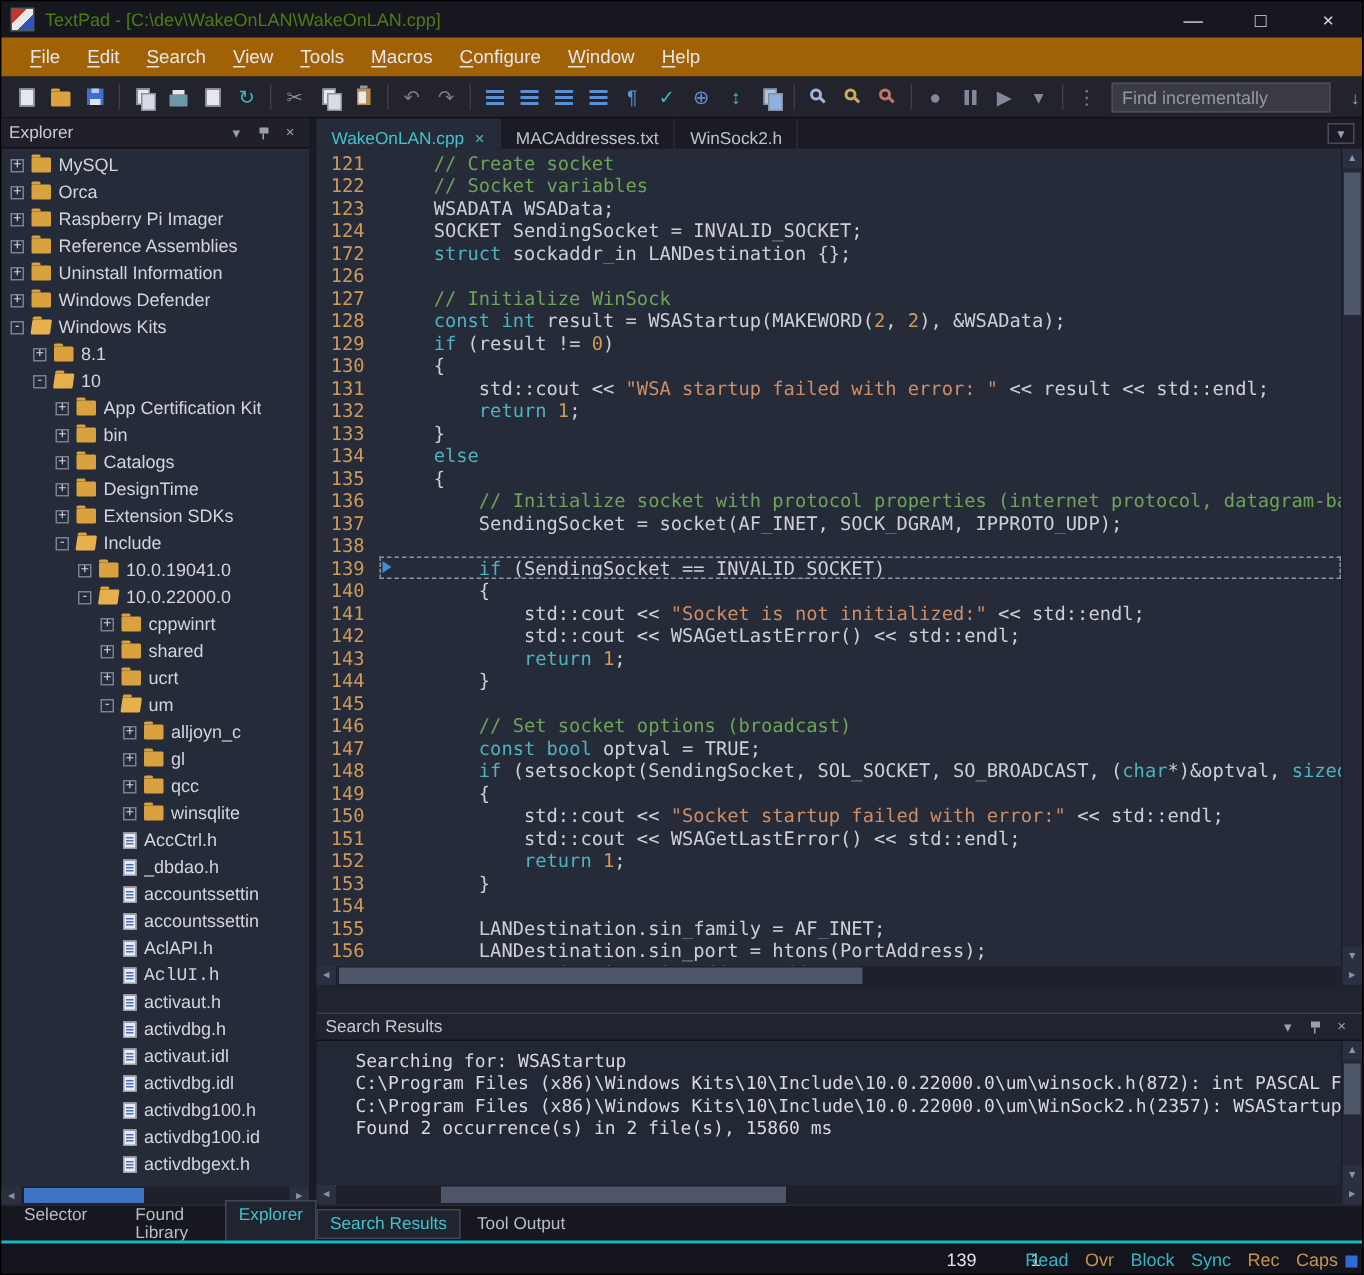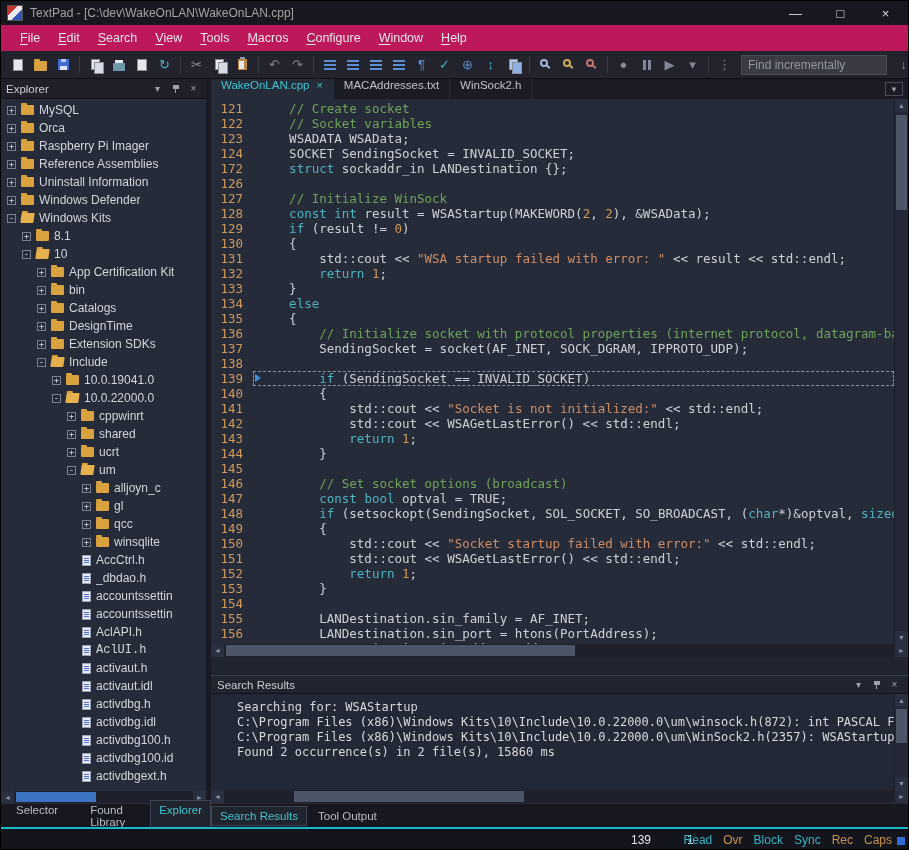--- a/index.html
+++ b/index.html
@@ -4,27 +4,27 @@
 <style>
   * { margin:0; padding:0; box-sizing:border-box; }
   html,body { width:909px; height:850px; overflow:hidden; background:#14141c;
     font-family:"Liberation Sans",sans-serif; color:#d4d6dc; }
   .window { width:909px; height:850px; display:flex; flex-direction:column; border:1px solid #000; }
 
   
   .titlebar { height:24px; background:#17171f; display:flex; align-items:center; padding-left:6px; flex:0 0 auto; }
   .app-icon { width:16px; height:16px; margin-right:7px; border:1px solid #555;
     background:linear-gradient(135deg,#c5352f 0 34%,#e9e9ee 34% 62%,#2f55b8 62%); }
-  .title-text { font-size:12px; color:#a3a3a3; }
+  .title-text { font-size:12px; color:#4d7c0f; }
   .win-controls { margin-left:auto; display:flex; height:100%; }
   .win-btn { width:45px; height:100%; display:flex; align-items:center; justify-content:center;
     color:#dcdce2; font-size:13px; }
 
   
-  .menubar { height:26px; background:#be185d; display:flex; align-items:center; padding-left:10px; flex:0 0 auto; }
+  .menubar { height:26px; background:#a16207; display:flex; align-items:center; padding-left:10px; flex:0 0 auto; }
   .menu-item { padding:4px 9px; font-size:12.5px; color:#e6e6ea; }
   .menu-item u { text-underline-offset:2px; }
 
   
   .toolbar { height:28px; background:#23232d; border-bottom:1px solid #0e0e16; display:flex;
     align-items:center; padding-left:5px; flex:0 0 auto; }
   .tb-icon { width:23px; height:22px; display:flex; align-items:center; justify-content:center;
     font-size:13px; flex:0 0 auto; }
   .tb-sep { width:1px; height:17px; background:#3c3c4a; margin:0 4px; flex:0 0 auto; }
   .find-input { width:146px; height:20px; background:#3a3a45; border:1px solid #4c4c59; color:#c9ccd3;
@@ -98,21 +98,21 @@
   .sb-thumb-h { position:absolute; top:1px; bottom:1px; background:#4d5568; }
   .sb-thumb-h.blue { background:#3e74c4; }
   .vscroll { position:absolute; top:0; right:0; bottom:0; width:14px; background:#242836;
     border-left:1px solid #1a1d28; display:flex; flex-direction:column; }
   .vscroll .sb-btn { width:100%; height:13px; }
   .sb-track-v { flex:1; position:relative; }
   .sb-thumb-v { position:absolute; left:1px; right:1px; background:#4d5568; }
 
   
   .tabbar { height:20px; flex:0 0 auto; background:#1b1b25; display:flex; align-items:stretch; }
-  .tab { padding:0 10px; display:flex; align-items:flex-start; gap:7px; font-size:11.5px;
+  .tab { padding:0 10px; display:flex; align-items:flex-end; gap:7px; font-size:11.5px;
     color:#bfc2c9; border-right:1px solid #2a2a36; }
   .tab.active { background:#262b39; color:#41c3cd; }
   .tab-close { font-size:11px; }
   .tab-dd { margin-left:auto; width:18px; height:14px; margin-top:3px; margin-right:5px;
     border:1px solid #4a4a58; display:flex; align-items:center; justify-content:center;
     color:#9aa0ac; font-size:8px; }
   .editor-wrap { flex:1 1 auto; position:relative; background:#262b39; overflow:hidden; min-height:0; }
   .code-area { position:absolute; inset:0 14px 0 0; overflow:hidden; padding-top:2px; }
   .code-line { height:15px; line-height:15px; display:flex; white-space:pre; position:relative;
     font-family:"DejaVu Sans Mono",monospace; font-size:12.5px; }
@@ -416,25 +416,25 @@
           <div class="tree-row" style="padding-left: 81px; font-family: Liberation Mono, monospace;">
             <span class="t-ic file"></span>
             <span class="t-label">AclUI.h</span>
           </div>
           <div class="tree-row" style="padding-left: 81px;">
             <span class="t-ic file"></span>
             <span class="t-label">activaut.h</span>
           </div>
           <div class="tree-row" style="padding-left: 81px;">
             <span class="t-ic file"></span>
+            <span class="t-label">activdbg.h</span>
+          </div>
+          <div class="tree-row" style="padding-left: 81px;">
+            <span class="t-ic file"></span>
             <span class="t-label">activaut.idl</span>
-          </div>
-          <div class="tree-row" style="padding-left: 81px;">
-            <span class="t-ic file"></span>
-            <span class="t-label">activdbg.h</span>
           </div>
           <div class="tree-row" style="padding-left: 81px;">
             <span class="t-ic file"></span>
             <span class="t-label">activdbg.idl</span>
           </div>
           <div class="tree-row" style="padding-left: 81px;">
             <span class="t-ic file"></span>
             <span class="t-label">activdbg100.h</span>
           </div>
           <div class="tree-row" style="padding-left: 81px;">

